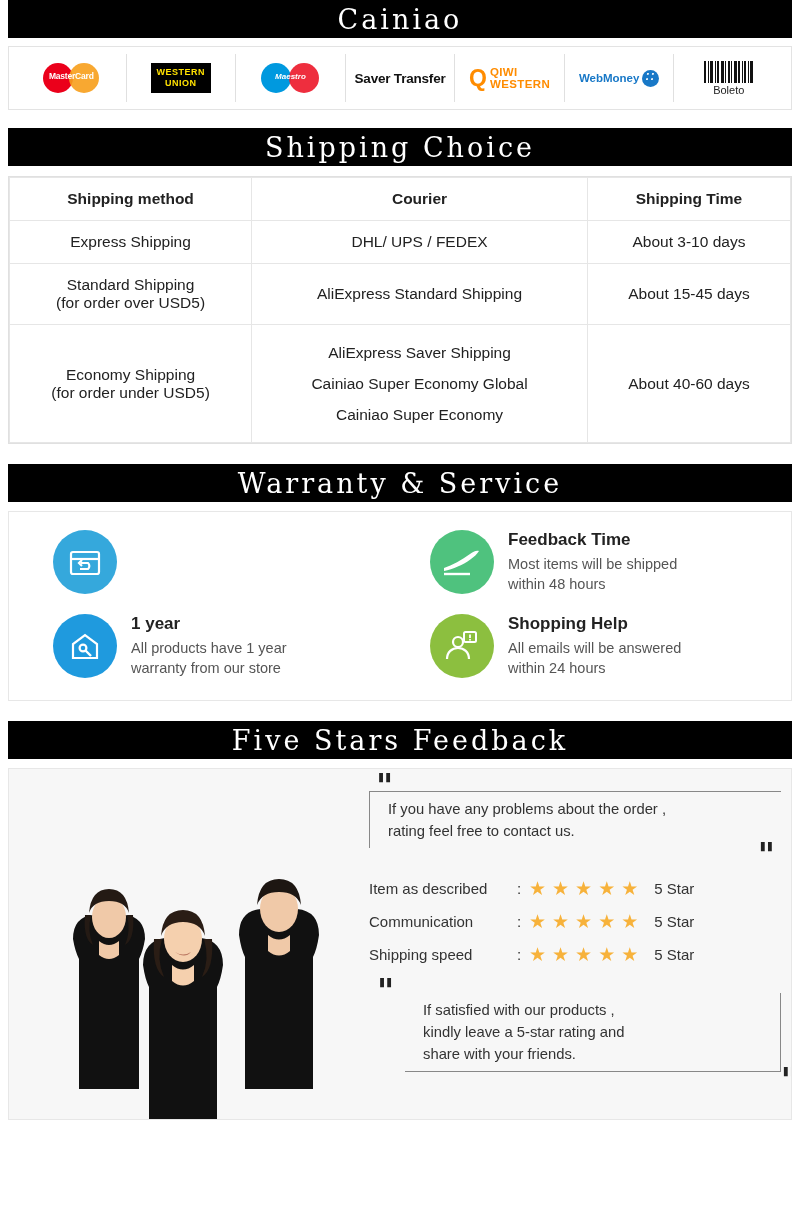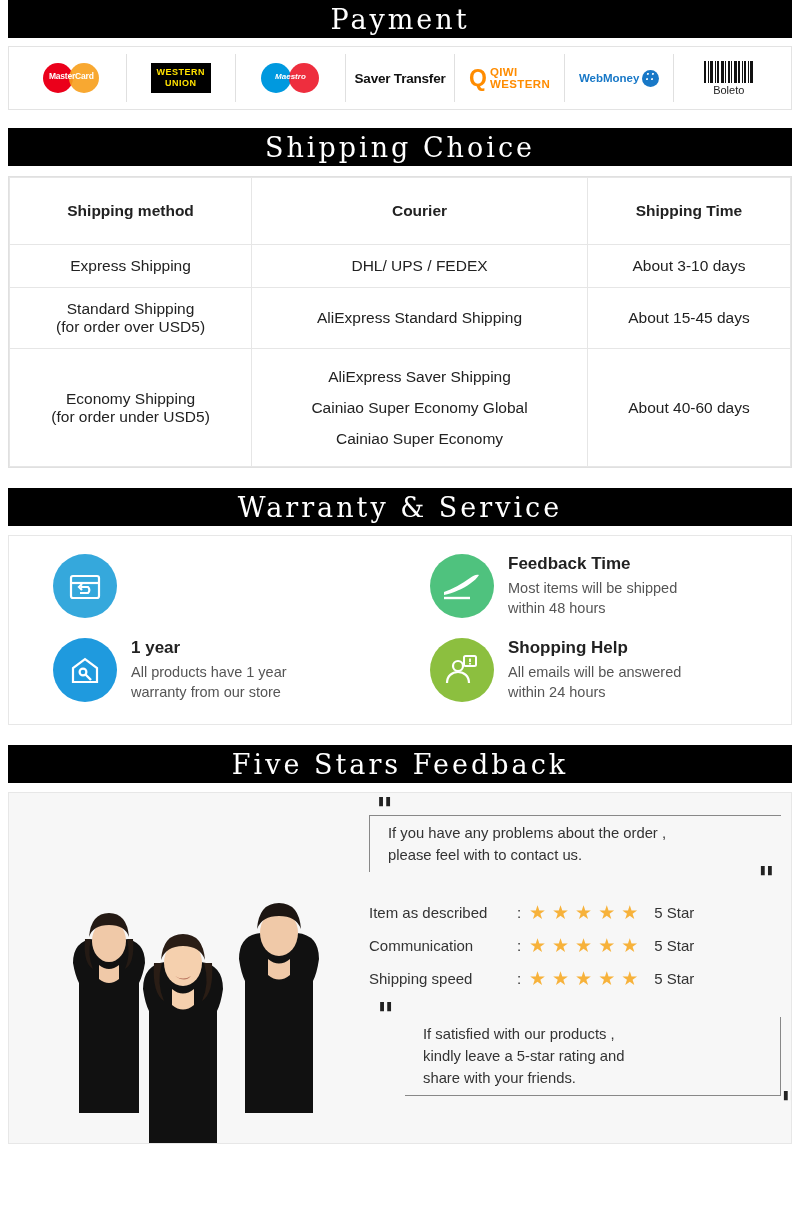--- a/index.html
+++ b/index.html
@@ -80,21 +80,21 @@
   .ship-wrap { margin: 10px 8px 0 8px; border: 1px solid #e0e0e0; background: #fff; }
   table.ship { width: 100%; border-collapse: collapse; }
   table.ship th, table.ship td {
     border: 1px solid #e6e6e6;
     text-align: center;
     font-size: 15.5px;
     color: #222;
     padding: 12px 6px;
     font-weight: normal;
   }
-  table.ship th { font-weight: bold; font-size: 15.5px; padding: 24px 6px; }
+  table.ship th { font-weight: bold; font-size: 15.5px; padding: 12px 6px; }
   .col1 { width: 31%; }
   .col2 { width: 43%; }
   .col3 { width: 26%; }
   .sub { display: block; }
   td.courier-multi { text-align: left; padding-left: 38px; line-height: 31px; }
 
   
   .warr-wrap {
     margin: 9px 8px 0 8px;
     border: 1px solid #e7e7e7;
@@ -143,21 +143,21 @@
   .rval { margin-left: 10px; font-size: 15px; color: #333; }
 
   .q2 { margin-top: 22px; margin-left: 36px; }
 </style>
 </head>
 <body>
 
 <div class="page">
 
   <div class="banner">
-    <span class="banner-text">Payment</span>
+    <span class="banner-text">Cainiao</span>
   </div>
 
   <div class="pay-wrap">
 
 
     <div class="pay-cell">
       <span class="mc-wrap">
         <i class="mc-circ mc-red"></i>
         <i class="mc-circ mc-yel"></i>
         <span class="mc-txt">MasterCard</span>
@@ -373,21 +373,21 @@
         </g>
       </svg>
     </span>
 
     <div class="fb-right">
 
       <div class="quote-box qtop">
         <span class="qmark qm-tl">"</span>
         <p>
           <span>If you have any problems about the order ,</span><br>
-          <span>please feel with to contact us.</span>
+          <span>rating feel free to contact us.</span>
         </p>
         <span class="qmark qm-br">"</span>
       </div>
 
       <div class="rating">
         <div class="rrow">
           <span class="rlabel">Item as described</span>
           <span class="rcolon">:</span>
           <span class="stars"><span>★</span><span>★</span><span>★</span><span>★</span><span>★</span></span>
           <span class="rval">5 Star</span>

